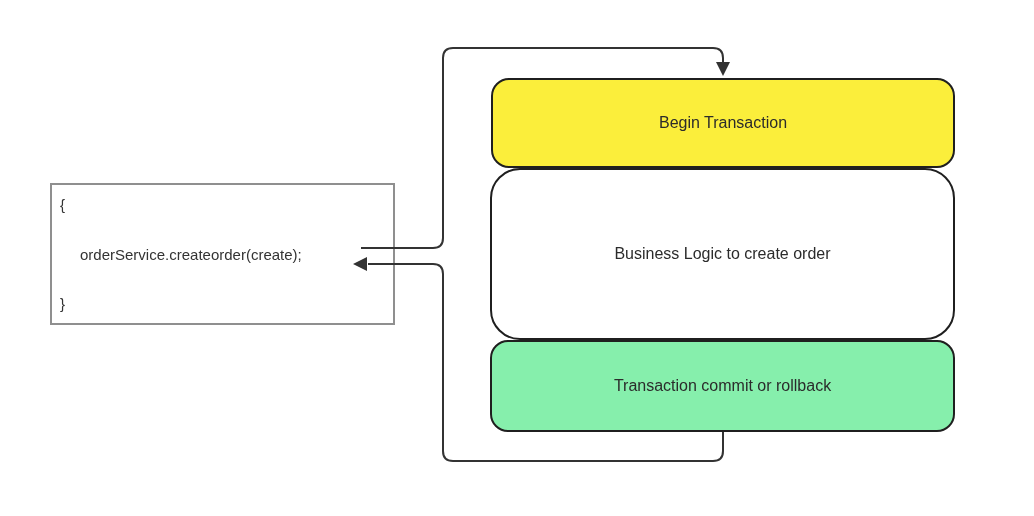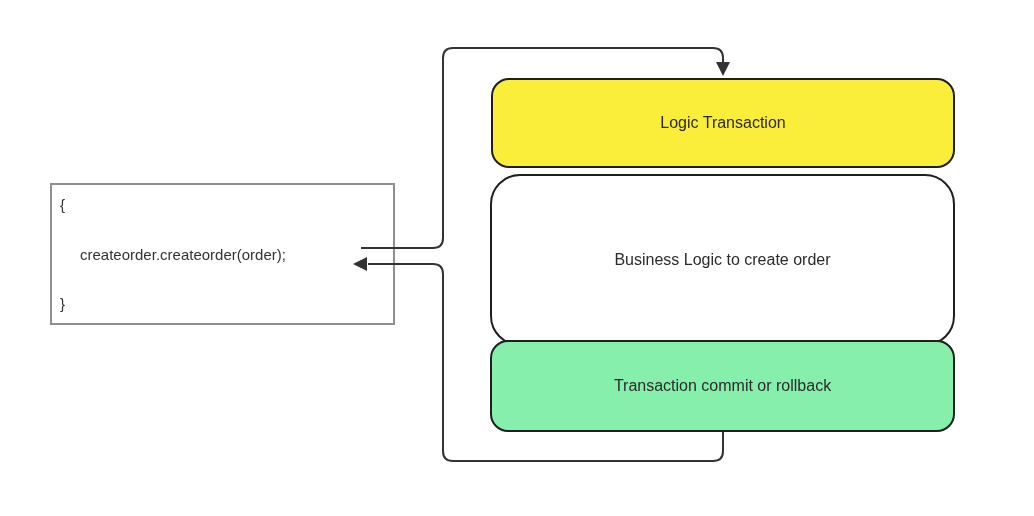--- a/index.html
+++ b/index.html
@@ -71,21 +71,21 @@
   .node-begin {
     left: 491px;
     top: 78px;
     width: 464px;
     height: 90px;
     background: #fbee3b;
     border-radius: 18px;
   }
   .node-logic {
     left: 490px;
-    top: 174px;
+    top: 168px;
     width: 465px;
     height: 172px;
     background: #ffffff;
     border-radius: 30px;
   }
   .node-commit {
     left: 490px;
     top: 340px;
     width: 465px;
     height: 92px;
@@ -102,26 +102,26 @@
 
     <path class="connector-path" d="M 361 248 L 433 248 Q 443 248 443 238 L 443 58 Q 443 48 453 48 L 713 48 Q 723 48 723 58 L 723 62"></path>
     <polygon class="arrowhead" points="723,76 716,62 730,62"></polygon>
 
     <path class="connector-path" d="M 723 432 L 723 451 Q 723 461 713 461 L 453 461 Q 443 461 443 451 L 443 274 Q 443 264 433 264 L 368 264"></path>
     <polygon class="arrowhead" points="353,264 367,257 367,271"></polygon>
   </svg>
 
   <div class="code-box">
     <div class="code-line">{</div>
-    <div class="code-line indent">createorder.createorder(order);</div>
+    <div class="code-line indent">orderService.createorder(create);</div>
     <div class="code-line">}</div>
   </div>
 
   <div class="node node-begin">
-    <span>Logic Transaction</span>
+    <span>Begin Transaction</span>
   </div>
 
   <div class="node node-logic">
     <span>Business Logic to create order</span>
   </div>
 
   <div class="node node-commit">
     <span>Transaction commit or rollback</span>
   </div>
 

